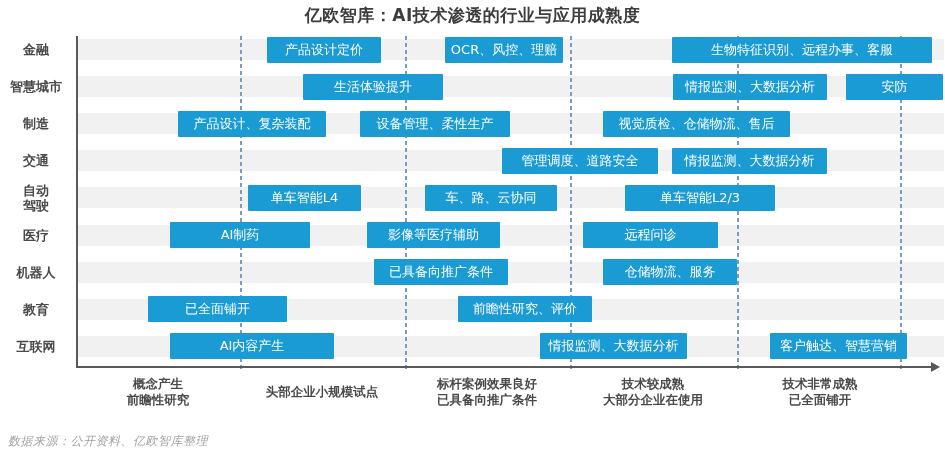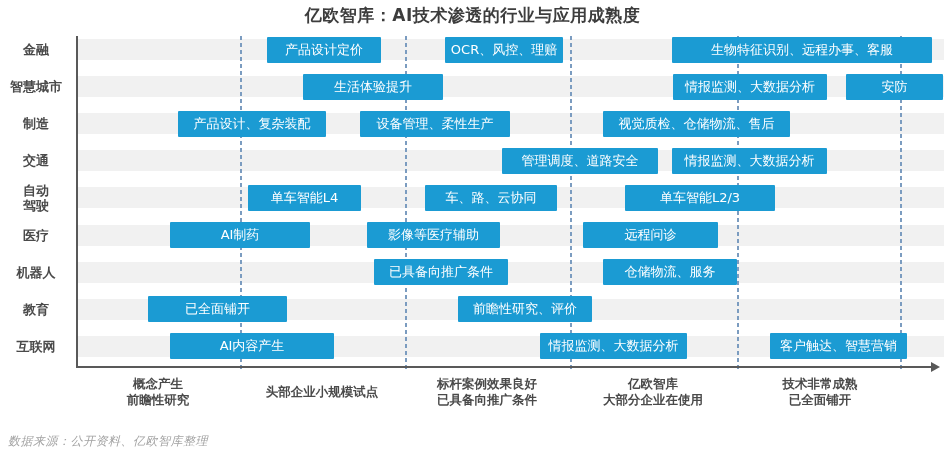--- a/index.html
+++ b/index.html
@@ -116,21 +116,21 @@
         <div>前瞻性研究</div>
       </div>
       <div class="stage-label" style="left: 322px;">
         <div>头部企业小规模试点</div>
       </div>
       <div class="stage-label" style="left: 487px;">
         <div>标杆案例效果良好</div>
         <div>已具备向推广条件</div>
       </div>
       <div class="stage-label" style="left: 653px;">
-        <div>亿欧智库</div>
+        <div>技术较成熟</div>
         <div>大部分企业在使用</div>
       </div>
       <div class="stage-label" style="left: 820px;">
         <div>技术非常成熟</div>
         <div>已全面铺开</div>
       </div>
     </div>
 
   <div class="footer">数据来源：公开资料、亿欧智库整理</div>
 </div>

